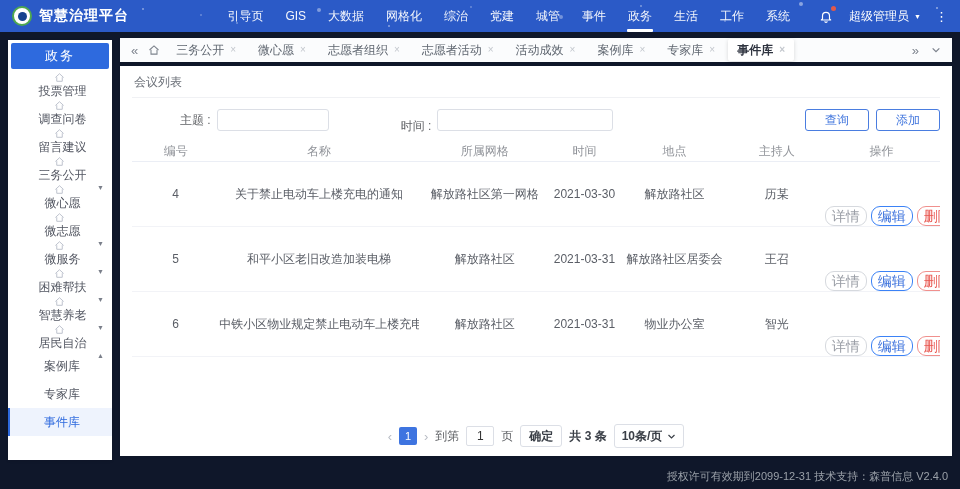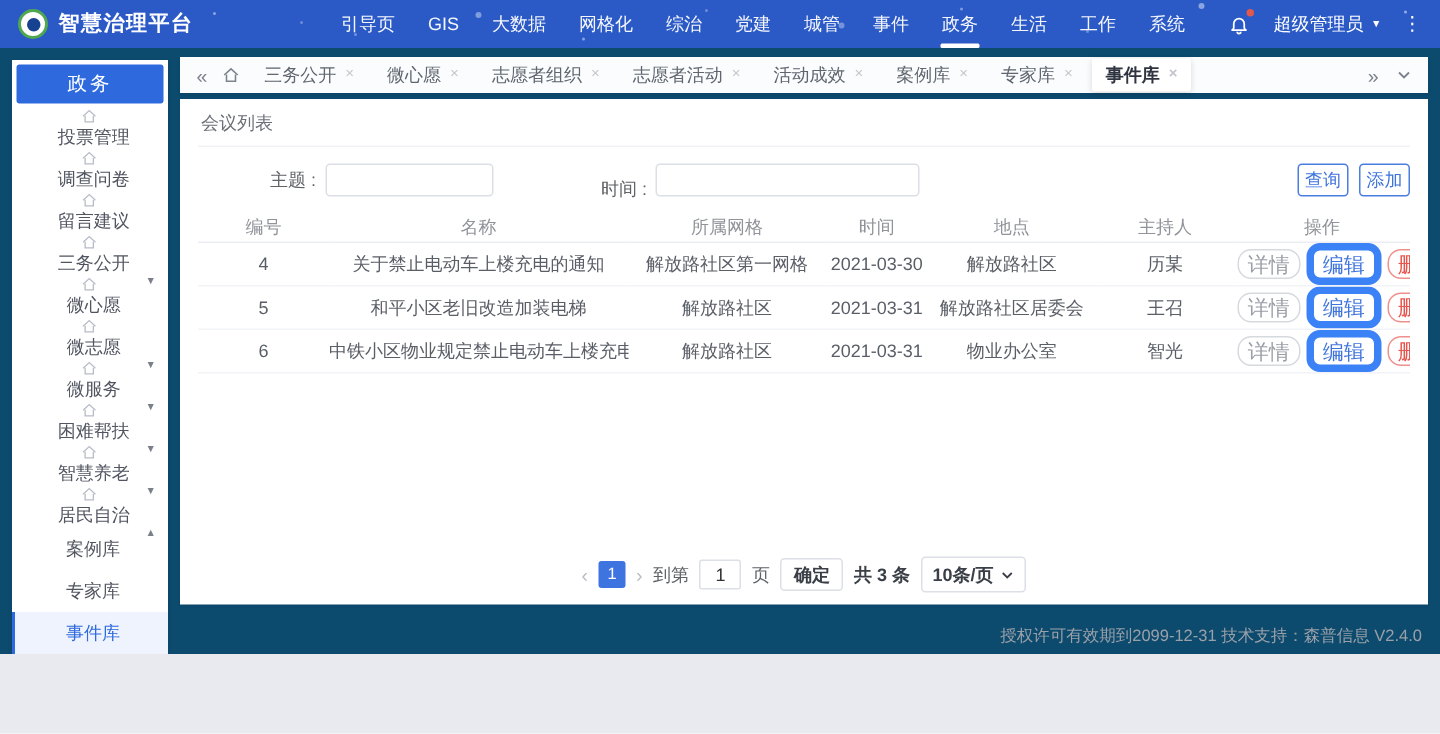--- a/index.html
+++ b/index.html
@@ -1,16 +1,16 @@
 <!DOCTYPE html>
 <html><head>
 <meta charset="utf-8">
 <style>
   html,body{margin:0;padding:0;background:#e8eaef;font-family:"Liberation Sans","DejaVu Sans",sans-serif;}
-  .screen{position:relative;width:960px;height:436px;background:#0c4a6e;overflow:hidden;}
+  .screen{position:relative;width:960px;height:489px;background:#0f172a;overflow:hidden;}
 
   
   .navbar{position:absolute;top:0;left:0;right:0;height:32px;background:#2b5ac7;display:flex;align-items:center;color:#fff;z-index:5;}
   .stars{position:absolute;left:0;top:0;width:2px;height:2px;border-radius:50%;
     box-shadow:142px 8px 0 0 rgba(255,255,255,.45),236px 22px 0 0 rgba(255,255,255,.35),
     318px 9px 0 1px rgba(255,255,255,.4),388px 25px 0 0 rgba(255,255,255,.45),
     470px 6px 0 0 rgba(255,255,255,.3),560px 16px 0 1px rgba(255,255,255,.35),
     640px 5px 0 0 rgba(255,255,255,.4),724px 20px 0 0 rgba(255,255,255,.3),
     800px 3px 0 1px rgba(255,255,255,.45),876px 14px 0 0 rgba(255,255,255,.35),
     936px 7px 0 0 rgba(255,255,255,.5),60px 20px 0 0 rgba(255,255,255,.3),200px 14px 0 0 rgba(255,255,255,.3);}
@@ -49,28 +49,28 @@
   .card{position:absolute;left:120px;right:8px;top:66px;bottom:33px;background:#fff;padding:0 12px;box-sizing:border-box;box-shadow:0 1px 3px rgba(0,0,0,.05);}
   .card-title{padding:8px 0 6px 2px;font-size:12px;color:#6b7078;border-bottom:1px solid #f0f1f4;}
   .form-row{display:flex;align-items:center;margin-top:7px;}
   .form-label{font-size:12px;color:#606266;white-space:nowrap;}
   .lbl-subject{margin-left:48px;}
   .lbl-time{margin-left:72px;margin-top:13px;}
   .form-input{height:22px;border:1px solid #dcdfe6;border-radius:3px;margin-left:6px;box-sizing:border-box;padding:0 6px;font-size:12px;color:#333;outline:none;background:#fff;}
   .inp-subject{width:112px;}
   .inp-time{width:176px;}
   .form-btns{margin-left:auto;display:flex;gap:7px;}
-  .btn-outline{height:22px;padding:0 4px;background:#fff;border:1px solid #4a7de0;color:#3f74dd;font-size:12px;border-radius:3px;cursor:pointer;font-family:inherit;line-height:1;}
+  .btn-outline{height:22px;padding:0 19px;background:#fff;border:1px solid #4a7de0;color:#3f74dd;font-size:12px;border-radius:3px;cursor:pointer;font-family:inherit;line-height:1;}
 
   .tbl{width:100%;border-collapse:collapse;margin-top:6px;table-layout:fixed;}
   .tbl th{font-weight:normal;font-size:12px;color:#909399;height:20px;border-bottom:1px solid #ebeef5;text-align:center;padding:0;white-space:nowrap;}
   .tbl td{font-size:12px;color:#5a5e66;height:20px;border-bottom:1px solid #f2f3f7;text-align:center;padding:0;white-space:nowrap;overflow:hidden;}
   .op{font-size:14px;line-height:1;padding:2px 6px;border-radius:9px;background:#fff;cursor:pointer;margin:0 2px;font-family:inherit;}
   .op-detail{border:1px solid #d6d9de;color:#9a9ea6;}
-  .op-edit{border:5px solid #3b82f6;color:#3f74dd;}
+  .op-edit{border:1px solid #3b82f6;color:#3f74dd;margin-top:44px;}
   .op-del{border:1px solid #f0908d;color:#e8554e;}
 
   .pagination{position:absolute;left:0;right:0;bottom:8px;display:flex;align-items:center;justify-content:center;gap:7px;font-size:12px;color:#606266;}
   .pg-arrow{color:#b8bcc4;font-size:13px;cursor:pointer;line-height:1;}
   .pg-num{width:18px;height:18px;background:#3e74e0;color:#fff;border-radius:2px;display:flex;align-items:center;justify-content:center;font-size:11px;cursor:pointer;}
   .pg-input{width:28px;height:20px;border:1px solid #dcdfe6;border-radius:2px;text-align:center;font-size:12px;color:#333;outline:none;box-sizing:border-box;}
   .pg-confirm{height:22px;padding:0 8px;border:1px solid #dcdfe6;background:#fff;border-radius:3px;font-size:12px;color:#3a3f47;font-weight:bold;cursor:pointer;font-family:inherit;}
   .pg-total{font-weight:bold;color:#3a3f47;}
   .pg-size{display:flex;align-items:center;gap:5px;height:22px;padding:0 7px;border:1px solid #dcdfe6;border-radius:3px;font-weight:bold;color:#3a3f47;cursor:pointer;font-size:12px;}
 

